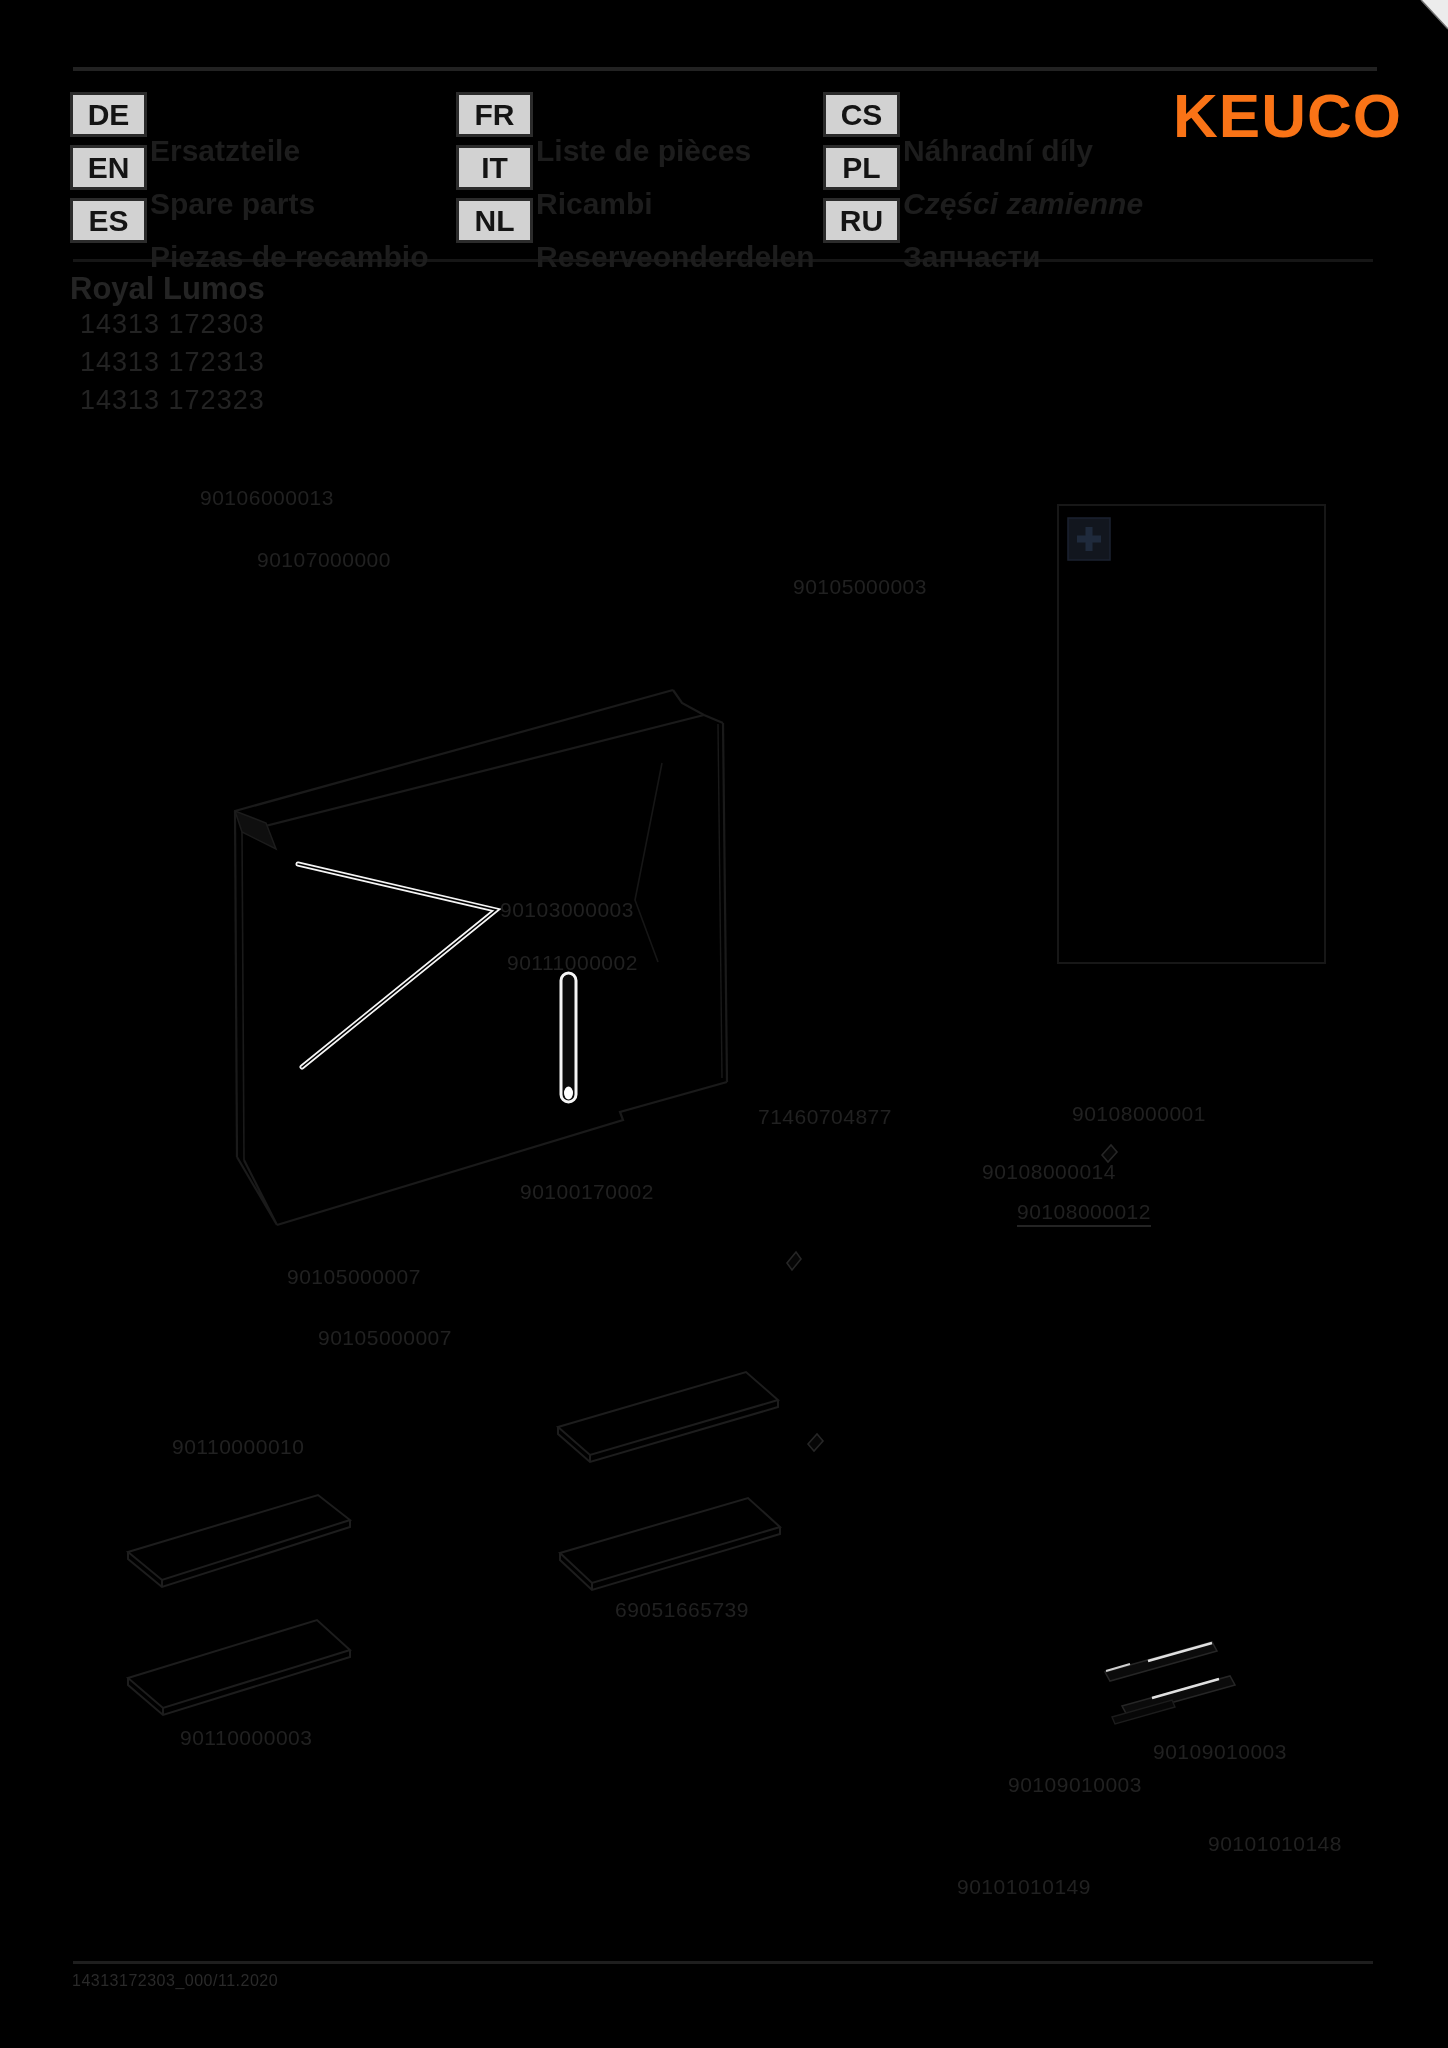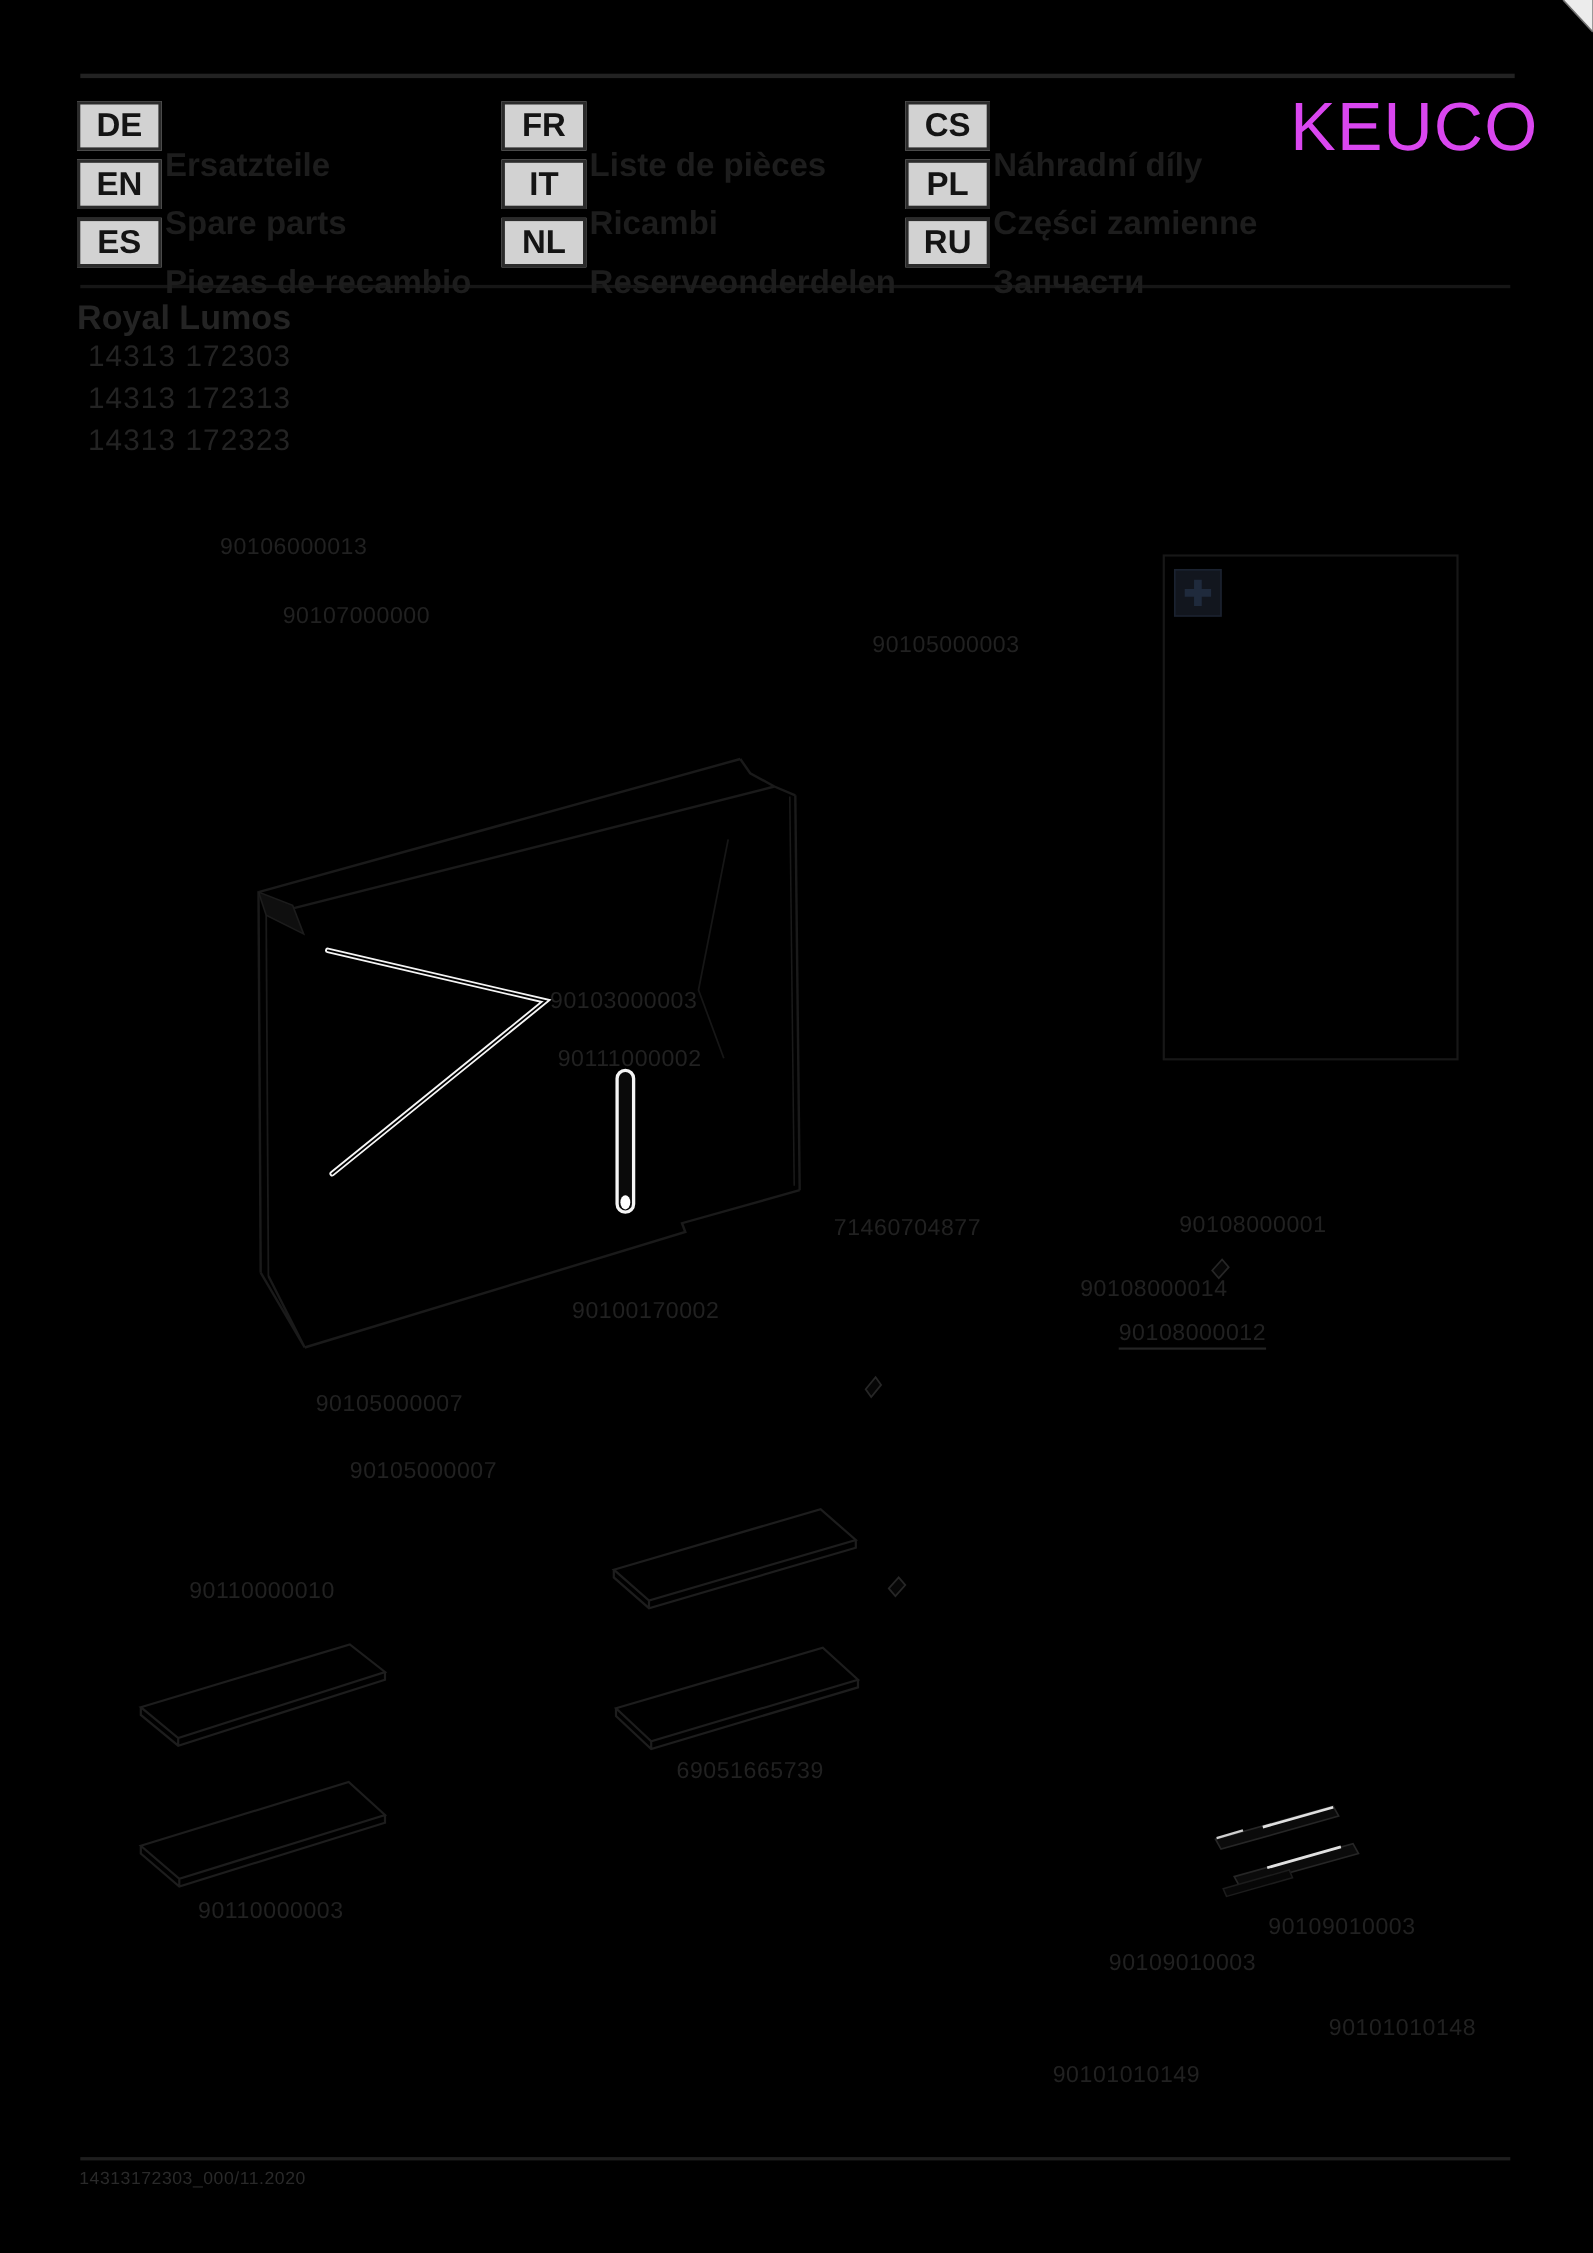--- a/index.html
+++ b/index.html
@@ -5,22 +5,22 @@
   html,body{margin:0;padding:0;background:#000;}
   body{width:1448px;height:2048px;position:relative;overflow:hidden;
        font-family:"Liberation Sans","DejaVu Sans",sans-serif;}
   .page{position:absolute;inset:0;background:#000000;}
   .rule{position:absolute;background:#1e1e1e;}
   .lang-badge{position:absolute;width:77px;height:45px;box-sizing:border-box;
       background:#d2d2d2;border:3px solid #2b2b2b;color:#141414;
       font-weight:bold;font-size:30px;display:flex;align-items:center;justify-content:center;}
   .lang-label{position:absolute;height:45px;line-height:45px;color:#1d1d1d;
       font-weight:bold;font-size:30px;white-space:nowrap;margin-top:36px;}
-  .logo{position:absolute;left:1173px;top:80px;font-size:62px;font-weight:400;
-      color:#d946ef;letter-spacing:1px;}
+  .logo{position:absolute;left:1173px;top:80px;font-size:62px;font-weight:700;
+      color:#f97316;letter-spacing:1px;}
   .product-name{position:absolute;left:70px;top:271px;font-size:31px;font-weight:bold;color:#242424;}
   .product-code{position:absolute;left:80px;font-size:27px;color:#232323;letter-spacing:1px;}
   .part-label{position:absolute;color:#212121;font-size:21px;white-space:nowrap;letter-spacing:0.5px;}
   .part-label.u{border-bottom:2px solid #242424;padding-bottom:1px;}
   .footer-text{position:absolute;left:72px;top:1972px;font-size:16px;color:#2a2a2a;letter-spacing:0.5px;}
   svg{position:absolute;left:0;top:0;}
 </style>
 </head>
 <body>
 
@@ -40,21 +40,21 @@
   <div class="lang-badge" style="left:456px;top:92px;">FR</div>
   <div class="lang-label" style="left:536px;top:92px;">Liste de pièces</div>
   <div class="lang-badge" style="left:456px;top:145px;">IT</div>
   <div class="lang-label" style="left:536px;top:145px;">Ricambi</div>
   <div class="lang-badge" style="left:456px;top:198px;">NL</div>
   <div class="lang-label" style="left:536px;top:198px;">Reserveonderdelen</div>
 
   <div class="lang-badge" style="left:823px;top:92px;">CS</div>
   <div class="lang-label" style="left:903px;top:92px;">Náhradní díly</div>
   <div class="lang-badge" style="left:823px;top:145px;">PL</div>
-  <div class="lang-label" style="left:903px;top:145px;">Części zamienne</div>
+  <div class="lang-label" style="left:903px;top:145px;font-style:italic;">Części zamienne</div>
   <div class="lang-badge" style="left:823px;top:198px;">RU</div>
   <div class="lang-label" style="left:903px;top:198px;">Запчасти</div>
 
   <div class="logo">KEUCO</div>
 
   <div class="product-name">Royal Lumos</div>
   <div class="product-code" style="top:309px;">14313 172303</div>
   <div class="product-code" style="top:347px;">14313 172313</div>
   <div class="product-code" style="top:385px;">14313 172323</div>
 

